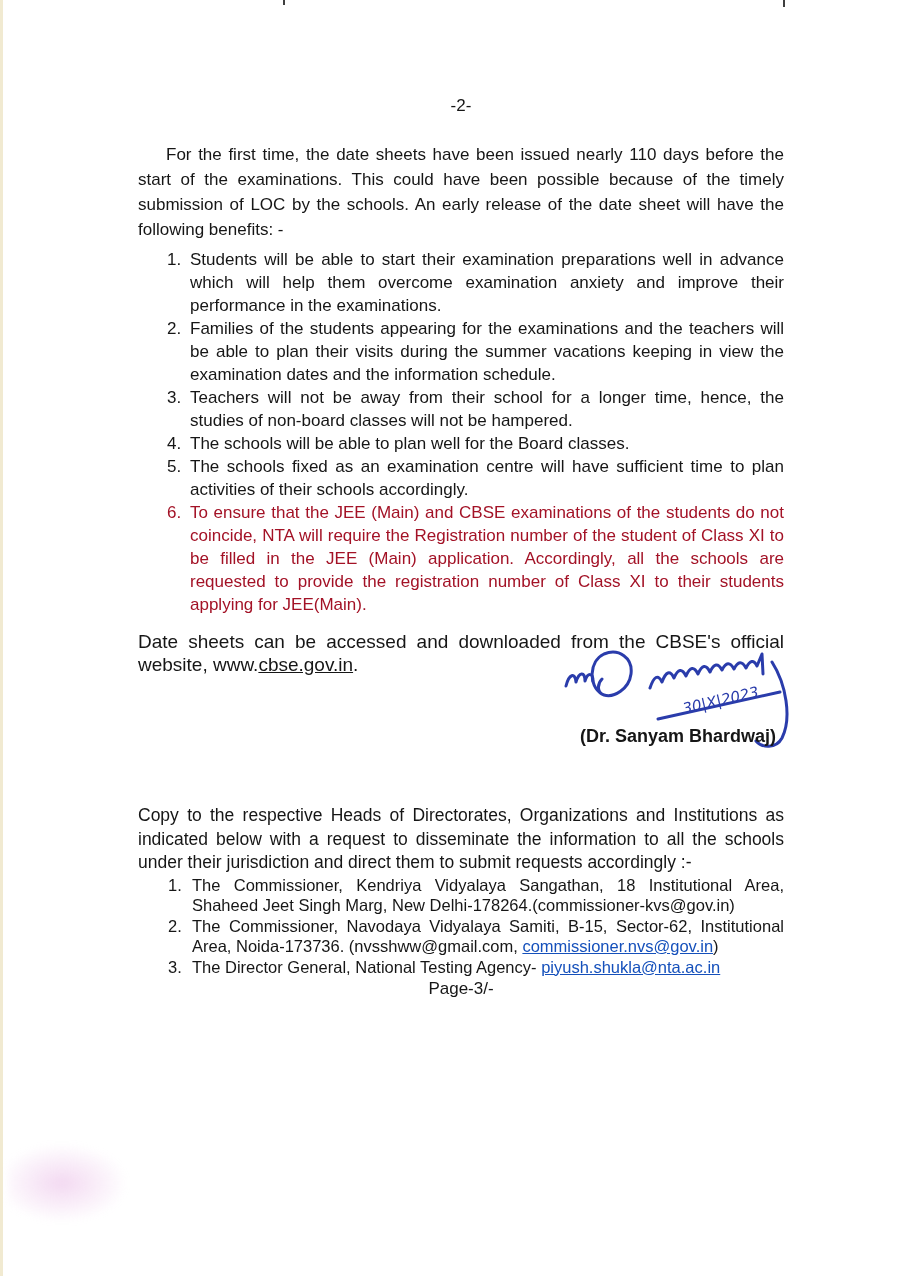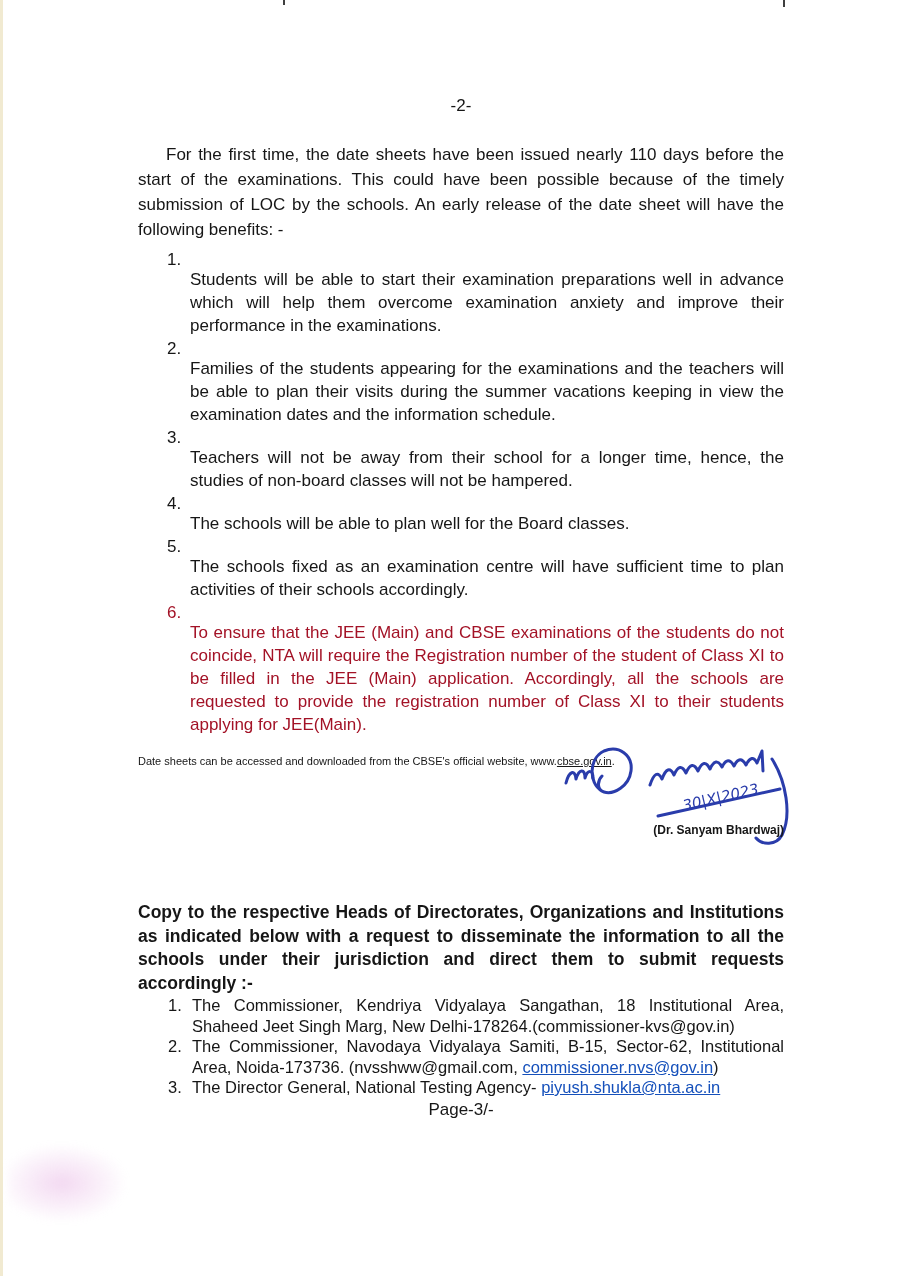--- a/index.html
+++ b/index.html
@@ -19,33 +19,33 @@
   .smudge{position:absolute;left:8px;top:1143px;width:120px;height:80px;
     background:radial-gradient(ellipse at 45% 50%, rgba(231,180,228,0.5), rgba(231,180,228,0) 70%);
     filter:blur(3px);}
   
   .content{position:absolute;left:138px;top:96px;width:646px;}
   .pageno{text-align:center;font-size:17px;margin:0 0 26px 0;}
   p.intro{font-size:17px;line-height:25px;text-align:justify;text-indent:28px;margin:0 0 6px 0;}
   ol.plainlist{list-style:none;margin:0;padding:0;}
   .benefits li{display:flex;font-size:17px;line-height:23px;}
   .benefits .num{flex:none;width:23px;margin-left:29px;}
-  .benefits .text{flex:1;text-align:justify;margin-top:20px;}
+  .benefits .text{flex:1;text-align:justify;}
   .benefits li.red{color:var(--red-text,#a31226);}
-  p.closing{font-size:11px;line-height:23px;text-align:justify;margin:14px 0 0 0;}
+  p.closing{font-size:19px;line-height:23px;text-align:justify;margin:14px 0 0 0;}
   .u-black{text-decoration:underline;}
   
   .sig-block{position:relative;height:104px;}
   .sig-art{position:absolute;top:-28px;right:-18px;width:260px;height:120px;}
   .sig-art path{fill:none;stroke:var(--signature-blue,#2a3cab);stroke-width:3;stroke-linecap:round;stroke-linejoin:round;}
   .sig-date-text{fill:var(--signature-blue,#2a3cab);font-family:"DejaVu Sans",sans-serif;font-style:italic;font-size:15px;}
-  .sig-name{position:absolute;top:50px;right:0;font-weight:bold;font-size:12px;white-space:nowrap;}
+  .sig-name{position:absolute;top:50px;right:8px;font-weight:bold;font-size:18px;white-space:nowrap;}
   .sig-title{position:absolute;top:74px;right:8px;font-weight:bold;font-size:18px;white-space:nowrap;}
   
-  .copy-heading{font-weight:bold;font-size:17.5px;line-height:23.5px;text-align:justify;margin:24px 0 0 0;}
+  .copy-heading{font-weight:normal;font-size:17.5px;line-height:23.5px;text-align:justify;margin:24px 0 0 0;}
   .recipients{margin-top:14px;}
   .recipients li{display:flex;font-size:16.5px;line-height:20.5px;}
   .recipients .num{flex:none;width:24px;margin-left:30px;}
   .recipients .text{flex:1;text-align:justify;}
   .doc-link{color:var(--link-blue,#1550bb);text-decoration:underline;margin-top:20px;}
   .pagefoot{text-align:center;font-size:17px;margin-top:2px;}
 </style>
 </head>
 <body>
 

